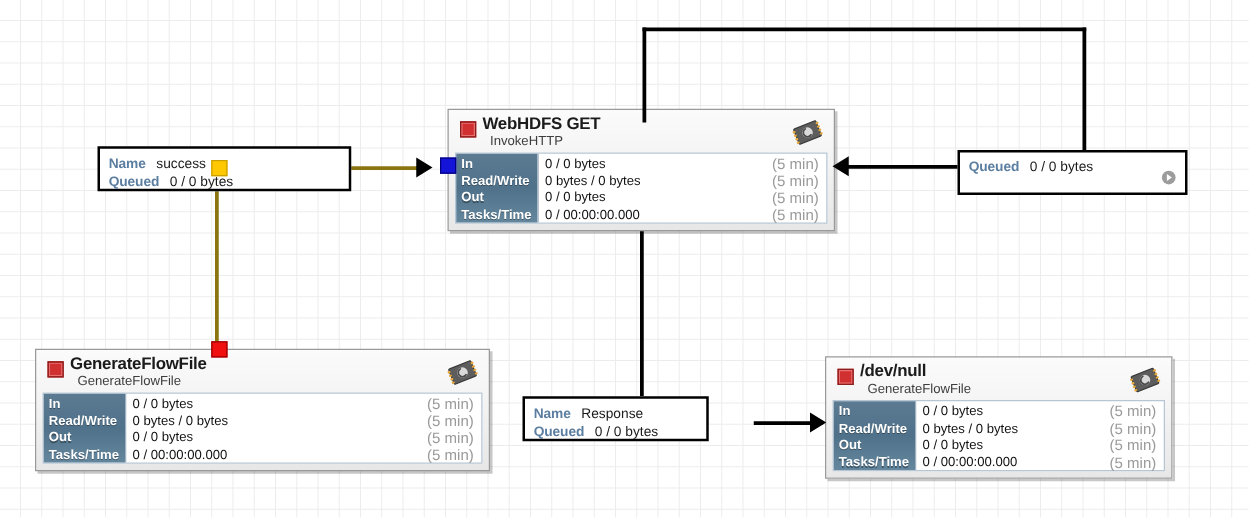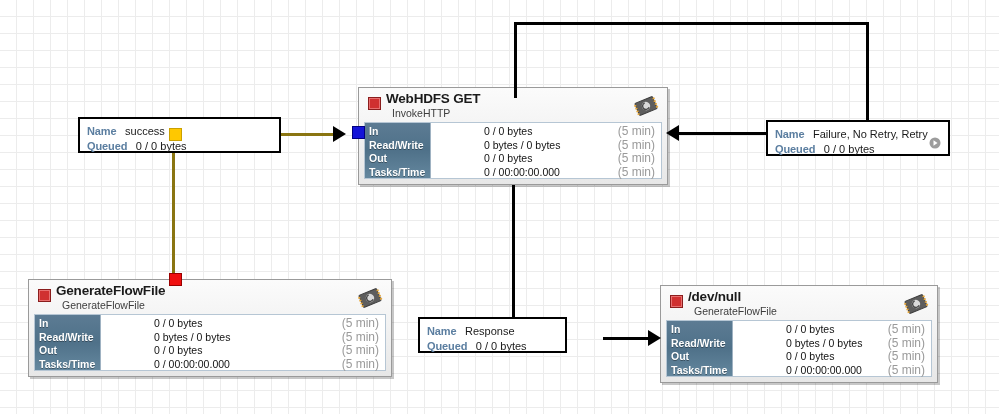--- a/index.html
+++ b/index.html
@@ -73,21 +73,20 @@
   }
   .proc-stats {
     position: absolute;
     left: 5px;
     right: 5px;
     bottom: 5px;
     top: 34px;
     border: 1px solid #b6c6d4;
     background: #ffffff;
     display: flex;
-    gap: 48px;
   }
   .stats-labels {
     width: 66px;
     flex: 0 0 66px;
     background: linear-gradient(to bottom, #5c7b93 0%, #4f7189 50%, #64879e 100%);
     border-right: 1px solid #9fb2c2;
     padding: 2px 0 0 4px;
     box-sizing: border-box;
   }
   .stats-labels div {
@@ -234,24 +233,20 @@
       <span class="conn-key">Name</span>
       <span class="conn-val">success</span>
     </div>
     <div class="conn-row">
       <span class="conn-key">Queued</span>
       <span class="conn-val">0 / 0 bytes</span>
     </div>
   </div>
 
   <div class="conn-label" style="left:766px; top:120px; width:184px; height:36px;">
-    <div class="conn-row">
-      <span class="conn-key">Name</span>
-      <span class="conn-val">Failure, No Retry, Retry</span>
-    </div>
     <div class="conn-row">
       <span class="conn-key">Queued</span>
       <span class="conn-val">0 / 0 bytes</span>
     </div>
     <span class="conn-gear">
       <svg viewBox="0 0 12 12" width="12" height="12">
         <circle cx="6" cy="6" r="5.5" fill="#9c9c9c"></circle>
         <path d="M4.5 3.2 L8.5 6 L4.5 8.8 Z" fill="#ffffff"></path>
       </svg>
     </span>

